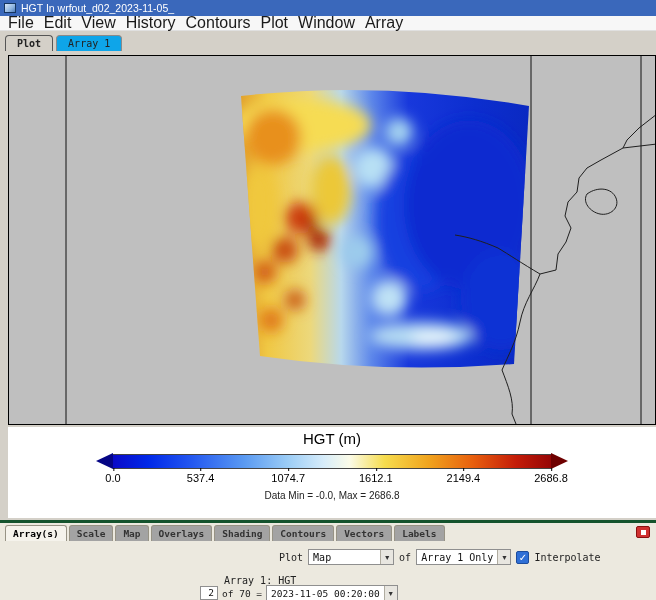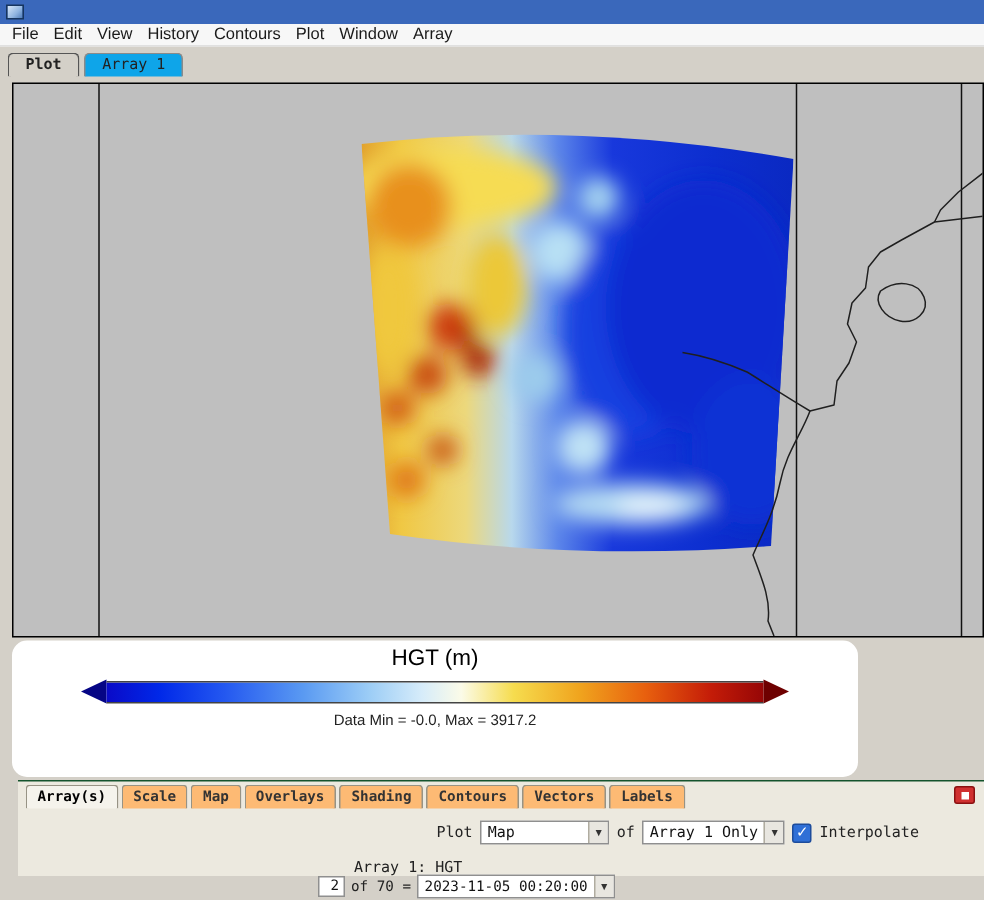--- a/index.html
+++ b/index.html
@@ -14,59 +14,59 @@
   .titlebar { position:absolute; top:0; left:0; right:0; height:16px;
     background:#3a68bb; display:flex; align-items:center; gap:5px; padding:0 4px; }
   .app-icon { width:12px; height:10px; border:1px solid #16355f;
     background:linear-gradient(135deg,#d9e8f8 0%,#8fb4e0 60%,#4f7cb8 100%); }
   .title-text { color:#ffffff; font-size:10.5px; white-space:nowrap; }
 
   
   .menubar { position:absolute; top:16px; left:0; right:0; height:15px;
     background:#f7f7f7; border-bottom:1px solid #e0e0e0;
     display:flex; align-items:center; padding-left:3px; }
-  .menu-item { font-size:11px; color:#1a1a1a; padding:4px 5px; cursor:default; }
+  .menu-item { font-size:16px; color:#1a1a1a; padding:4px 5px; cursor:default; }
 
   
   .tabstrip { position:absolute; top:33px; left:5px; height:18px; display:flex; gap:3px; align-items:flex-end; }
   .tab { font-family:"DejaVu Sans Mono", monospace; font-size:10px; color:#222;
     padding:2px 11px; background:#0ea5e9; border:1px solid #8a8a8a; border-bottom:none;
     border-radius:4px 4px 0 0; }
   .tab.active { background:#d4d0c8; border-color:#555; font-weight:bold; }
 
   
   .plot-panel { position:absolute; left:8px; top:55px; width:648px; height:370px;
     border:1px solid #000; background:#bfbfbf; }
   .plot-panel svg { display:block; width:100%; height:100%; }
 
   
-  .cb-area { position:absolute; left:8px; top:427px; width:564px; height:91px;
-    background:#ffffff; display:flex; flex-direction:column; align-items:center;border-radius:10px; }
+  .cb-area { position:absolute; left:8px; top:427px; width:648px; height:91px;
+    background:#ffffff; display:flex; flex-direction:column; align-items:center; }
   .cb-title { font-size:15px; color:#000; margin-top:3px; }
   .cb-row { display:flex; align-items:center; margin-top:6px; }
   .tri { width:0; height:0; border-top:8px solid transparent; border-bottom:8px solid transparent; }
   .tri-left  { border-right:17px solid #050585; }
   .tri-right { border-left:17px solid #6e0000; }
   .cb-bar { width:438px; height:15px; border:1px solid #444; border-left:none; border-right:none; }
   .cb-ticks { position:relative; width:438px; height:13px; margin-top:2px; }
   .cb-ticks span { position:absolute; top:1px; transform:translateX(-50%);
     font-size:11px; color:#000; white-space:nowrap; }
   .cb-ticks span::before { content:""; position:absolute; left:50%; top:-4px;
     width:1px; height:3px; background:#000; }
   .cb-ticks span:nth-of-type(1){left:0%} .cb-ticks span:nth-of-type(2){left:20%}
   .cb-ticks span:nth-of-type(3){left:40%} .cb-ticks span:nth-of-type(4){left:60%}
   .cb-ticks span:nth-of-type(5){left:80%} .cb-ticks span:nth-of-type(6){left:100%}
   .cb-minmax { font-size:10px; color:#222; margin-top:6px; }
 
   
-  .bottom-panel { position:absolute; left:12px; right:0; top:520px; height:64px;
-    background:#ece9df; border-top:1px solid #14532d; }
+  .bottom-panel { position:absolute; left:0; right:0; top:520px; height:80px;
+    background:#ece9df; border-top:3px solid #14532d; }
   .btabs { position:absolute; top:2px; left:5px; display:flex; gap:2px; }
   .btab { font-family:"DejaVu Sans Mono", monospace; font-size:9.5px; font-weight:bold;
-    color:#333; padding:2px 7px; background:#fdba74; border:1px solid #979385;
+    color:#333; padding:2px 7px; background:#a3a3a3; border:1px solid #979385;
     border-bottom:none; border-radius:3px 3px 0 0; }
   .btab.active { background:#f5f3ec; color:#000; }
   .red-btn { position:absolute; top:3px; right:6px; width:14px; height:12px;
     background:#d03030; border:1px solid #8a1010; border-radius:2px; }
   .red-btn::after { content:""; position:absolute; left:4px; top:3px; width:5px; height:5px;
     background:#ffffff; }
 
   .row1 { position:absolute; top:26px; left:279px; display:flex; align-items:center; gap:5px; }
   .row2 { position:absolute; top:47px; left:224px; }
   .row3 { position:absolute; top:62px; left:200px; display:flex; align-items:center; gap:4px; }
@@ -86,20 +86,21 @@
   .checkbox::after { content:"✓"; }
   .spinner { background:#ffffff; border:1px solid #8f8f8f; height:14px; min-width:18px;
     font-family:"DejaVu Sans Mono", monospace; font-size:9.5px; color:#111;
     line-height:12px; text-align:right; padding:0 3px; }
 </style>
 </head>
 <body>
 
 <div class="titlebar">
   <span class="app-icon"></span>
+  <span class="title-text">HGT In wrfout_d02_2023-11-05_</span>
 </div>
 
 <div class="menubar">
 
     <span class="menu-item">File</span>
 
     <span class="menu-item">Edit</span>
 
     <span class="menu-item">View</span>
 
@@ -187,21 +188,35 @@
   </svg>
 </div>
 
 <div class="cb-area">
   <div class="cb-title">HGT (m)</div>
   <div class="cb-row">
     <div class="tri tri-left" style="border-right-color: rgb(5, 5, 133);"></div>
     <div class="cb-bar" style="background: linear-gradient(90deg, rgb(10, 10, 200) 0%, rgb(0, 40, 232) 8%, rgb(36, 88, 240) 18%, rgb(90, 154, 242) 30%, rgb(156, 205, 246) 40%, rgb(214, 236, 250) 48%, rgb(251, 251, 232) 54%, rgb(246, 220, 78) 62%, rgb(240, 164, 30) 72%, rgb(232, 96, 14) 82%, rgb(196, 28, 8) 92%, rgb(150, 6, 6) 100%);"></div>
     <div class="tri tri-right" style="border-left-color: rgb(110, 0, 0);"></div>
   </div>
-  <div class="cb-minmax">Data Min = -0.0, Max = 3917.2</div>
+  <div class="cb-ticks">
+
+      <span>0.0</span>
+
+      <span>537.4</span>
+
+      <span>1074.7</span>
+
+      <span>1612.1</span>
+
+      <span>2149.4</span>
+
+      <span>2686.8</span>
+    </div>
+  <div class="cb-minmax">Data Min = -0.0, Max = 2686.8</div>
 </div>
 
 <div class="bottom-panel">
   <div class="btabs">
 
       <div class="btab active">
         <span>Array(s)</span>
       </div>
 
       <div class="btab">

